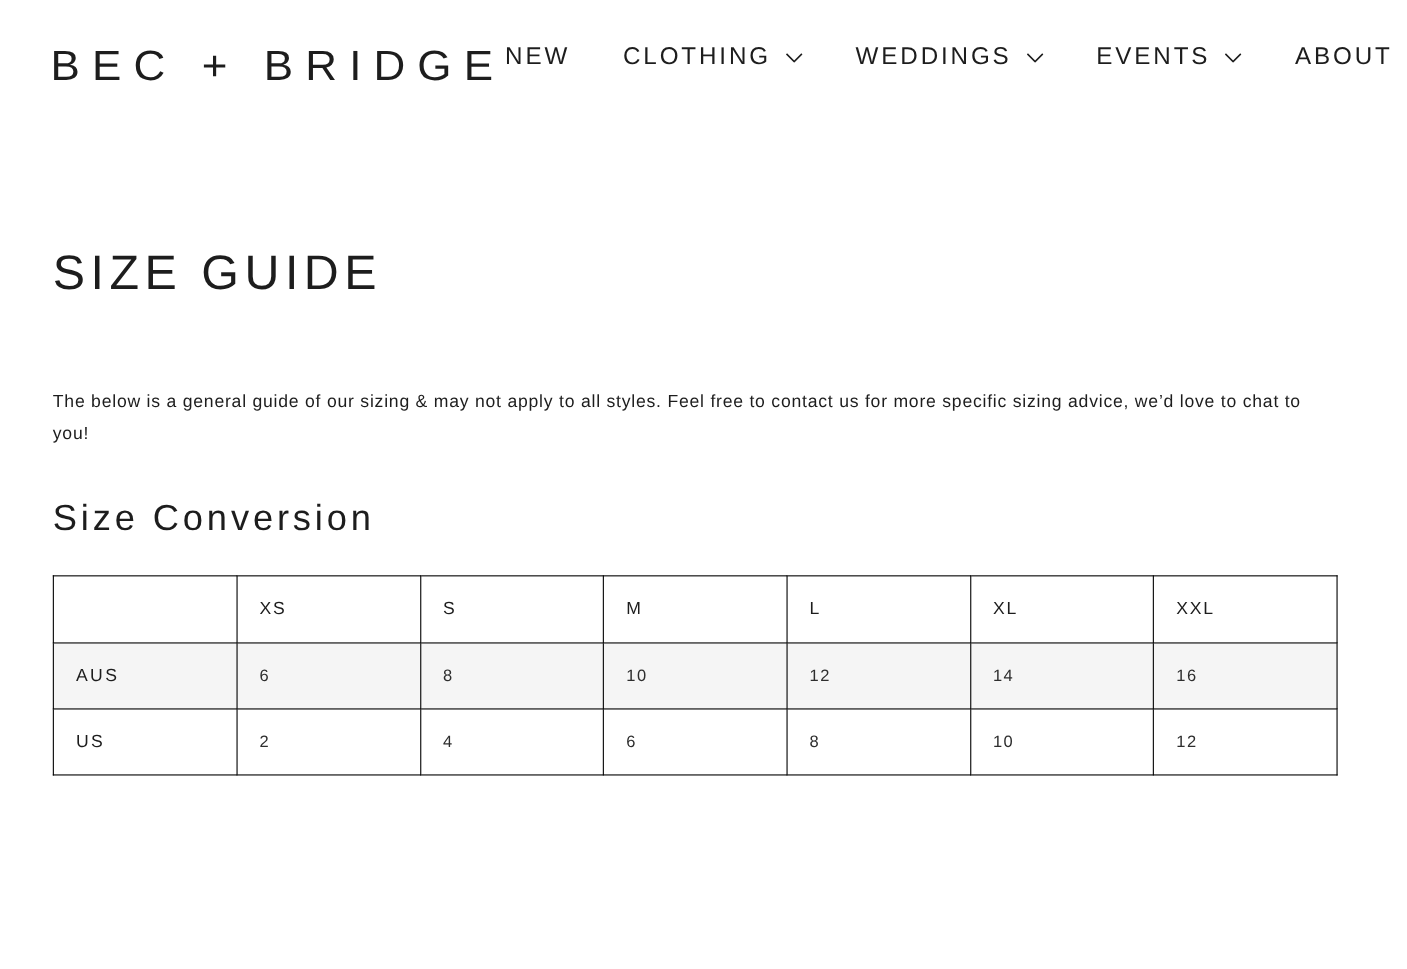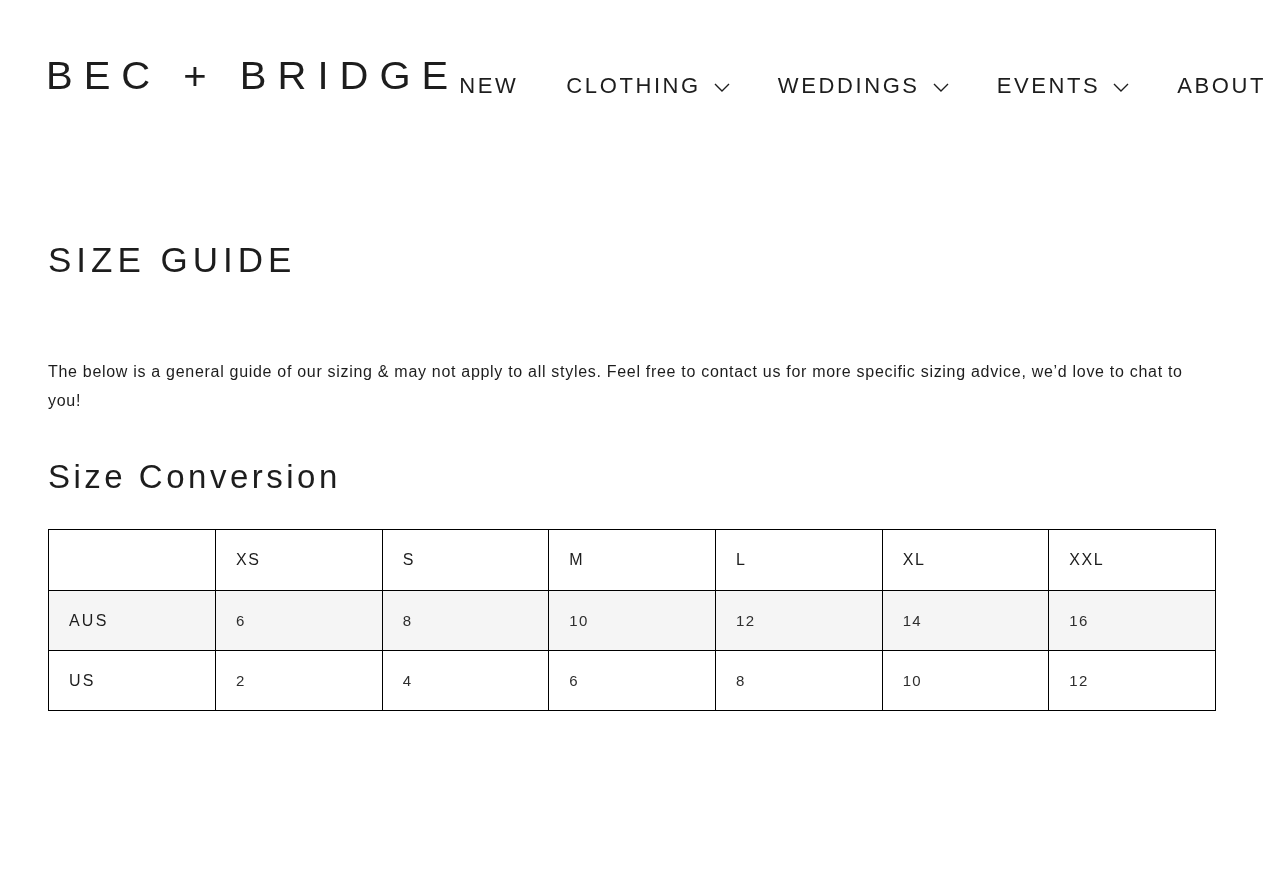--- a/index.html
+++ b/index.html
@@ -7,22 +7,22 @@
     width: 1279px;
     height: 881px;
     background: var(--color-background, #ffffff);
     font-family: "Liberation Sans", sans-serif;
     color: var(--color-text, #1d1d1d);
     overflow: hidden;
   }
   
   .site-header {
     display: flex;
-    align-items: flex-end;
-    padding: 54px 14px 0 46px;
+    align-items: flex-start;
+    padding: 38px 14px 0 46px;
   }
   .brand-logo {
     font-size: 40px;
     font-weight: 400;
     letter-spacing: 11px;
     white-space: nowrap;
     color: var(--color-text, #1d1d1d);
     text-decoration: none;
     transform: scaleY(0.96);
   }
@@ -41,21 +41,21 @@
     color: var(--color-text, #1d1d1d);
     text-decoration: none;
     white-space: nowrap;
     cursor: pointer;
   }
   .chevron { display: inline-flex; margin-top: 2px; }
   
   .main-content { padding: 0 48px; }
   .page-title {
     margin-top: 141px;
-    font-size: 35px;
+    font-size: 44px;
     font-weight: 400;
     letter-spacing: 5px;
   }
   .intro-text {
     margin-top: 77px;
     font-size: 16px;
     letter-spacing: 0.7px;
     line-height: 29px;
     max-width: 1165px;
     color: var(--color-text, #1d1d1d);

